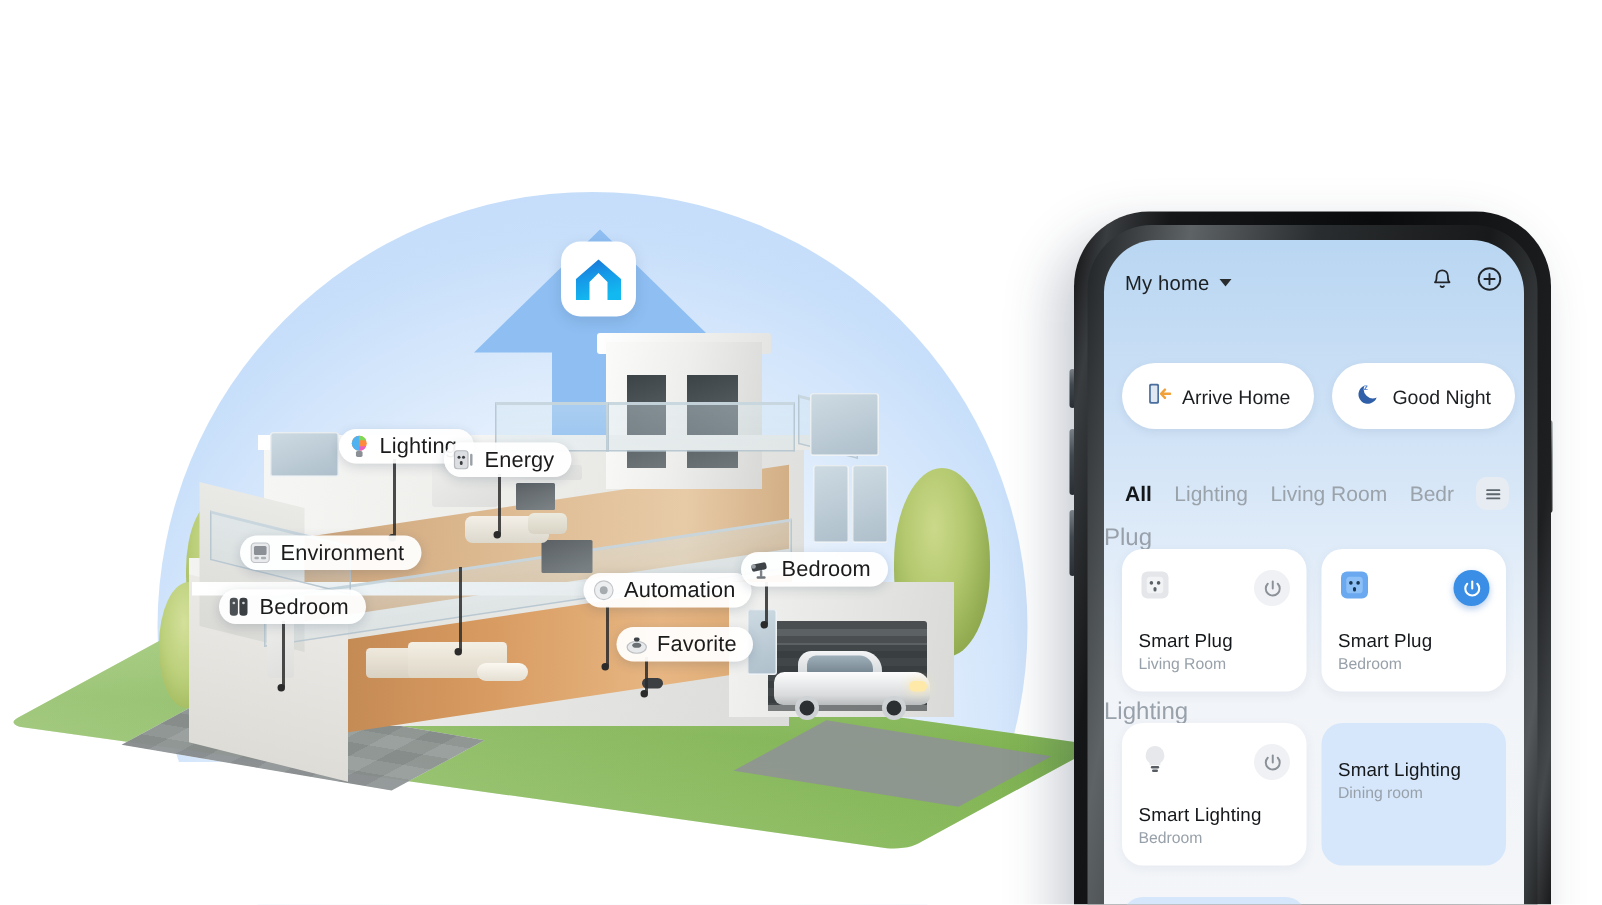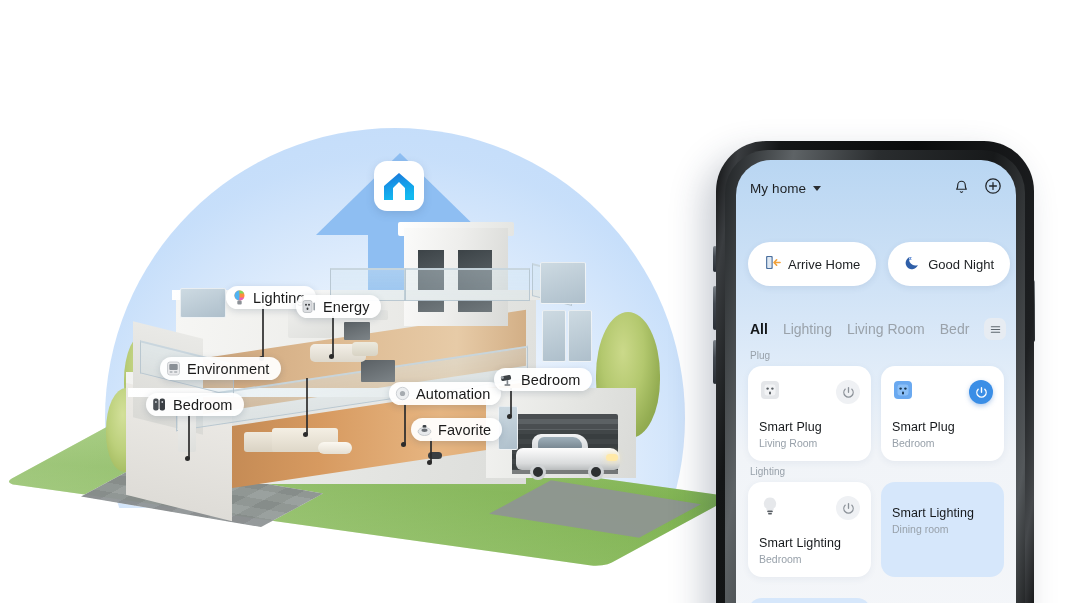--- a/index.html
+++ b/index.html
@@ -202,21 +202,21 @@
   }
 
   .tabs{position:absolute;left:14px;top:158px;width:252px;display:flex;align-items:center;gap:15px;}
   .tab{font-size:14px;color:#9aa2aa;white-space:nowrap;}
   .tab.active{color:#14171a;font-weight:bold;}
   .tab-menu{
     margin-left:auto;width:22px;height:22px;border-radius:7px;background:#e7ecf2;
     display:flex;align-items:center;justify-content:center;flex:0 0 22px;
   }
 
-  .grouplabel{position:absolute;left:14px;font-size:10px;color:#98a1aa;}
+  .grouplabel{position:absolute;left:0;font-size:16px;color:#98a1aa;}
   .gl1{top:190px;} .gl2{top:306px;}
 
   .grid{position:absolute;left:12px;width:256px;display:flex;gap:10px;}
   .g1{top:206px;} .g2{top:322px;} .g3{top:438px;}
   .card{
     width:123px;border-radius:14px;padding:11px 11px 12px 11px;box-sizing:border-box;
     background:#fff;box-shadow:0 2px 7px rgba(60,90,130,.07);
   }
   .card.on{background:#d6e7fb;box-shadow:none;}
   .card-top{display:flex;align-items:center;height:30px;}

